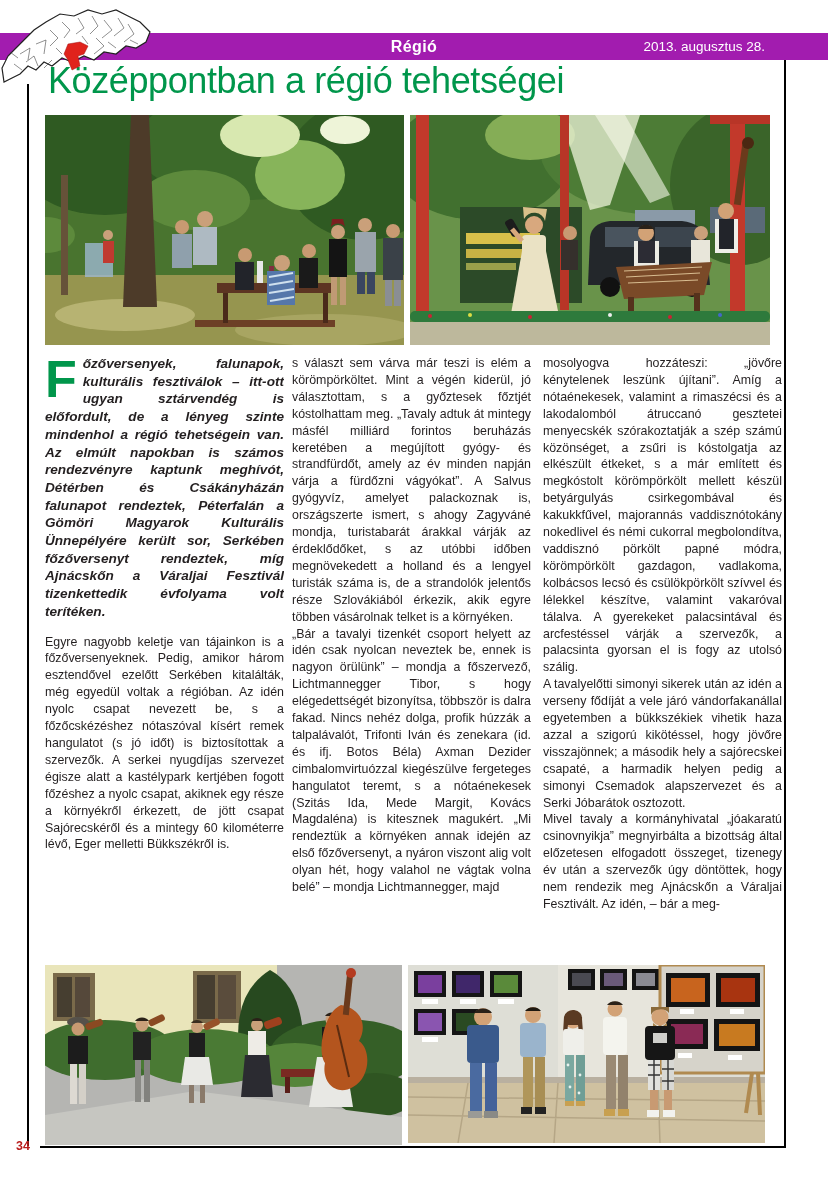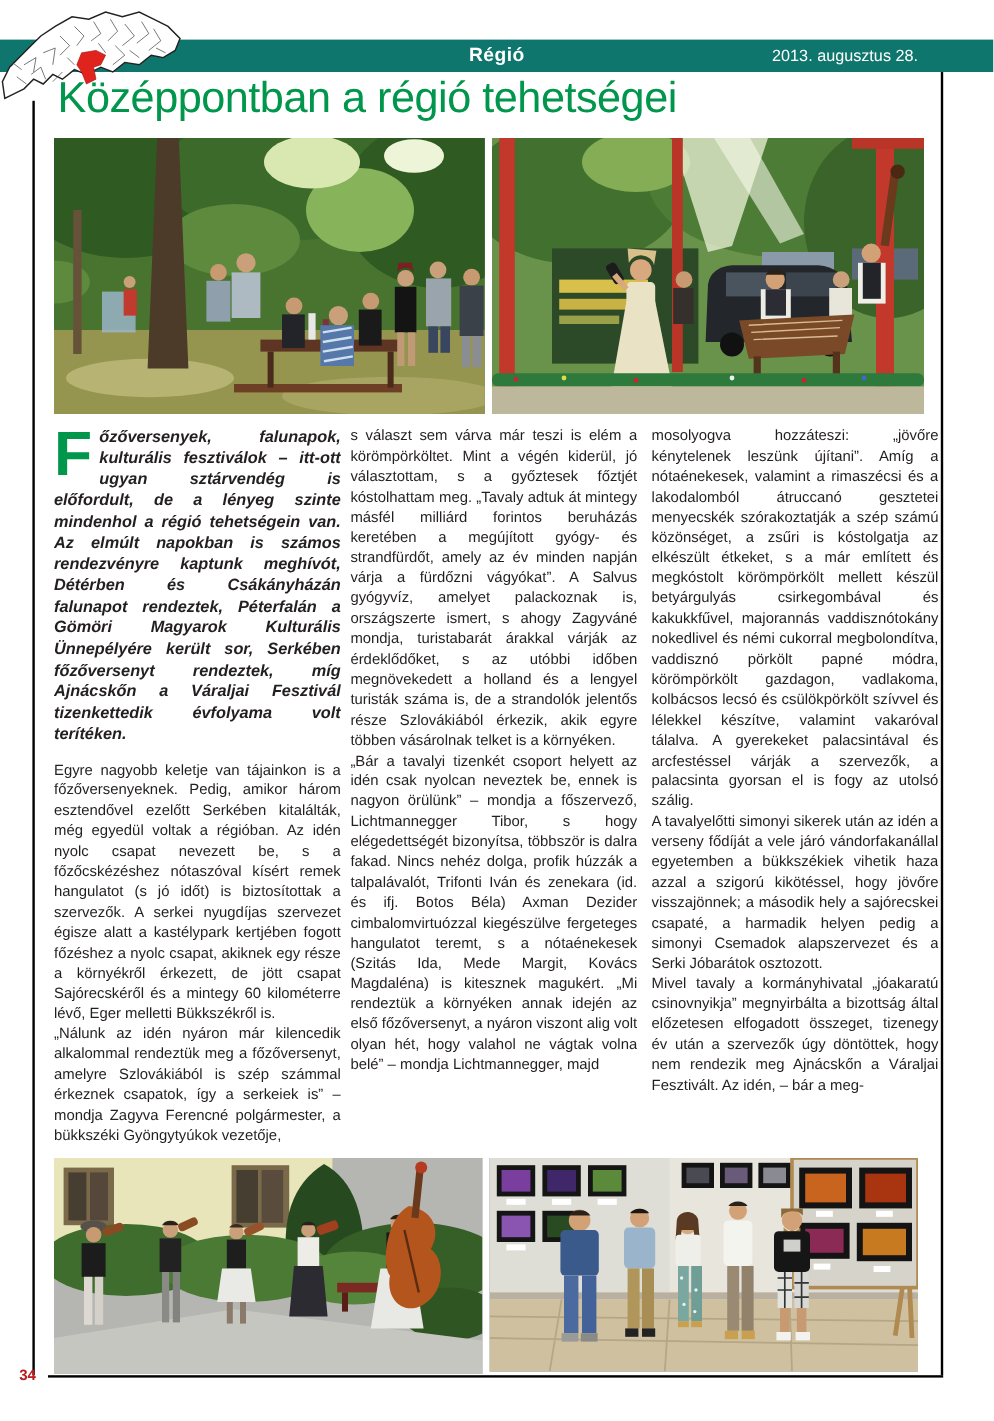--- a/index.html
+++ b/index.html
@@ -1,20 +1,20 @@
 <!DOCTYPE html>
 <html lang="hu"><head>
 <meta charset="utf-8">
 <style>
   html,body { margin:0; padding:0; background:#ffffff; }
   .page { position:relative; width:828px; height:1184px; background:#ffffff;
           font-family:"Liberation Sans", sans-serif; overflow:hidden; }
 
   
-  .green-bar { position:absolute; left:0; top:33px; width:828px; height:27px; background:#0f766e; }
+  .green-bar { position:absolute; left:0; top:33px; width:828px; height:27px; background:#a21caf; }
   .section-title { position:absolute; left:0; right:0; top:0; text-align:center; color:#ffffff;
                    font-weight:bold; font-size:16px; line-height:27px; letter-spacing:.4px; }
   .issue-date { position:absolute; right:63px; top:0; color:#ffffff; font-size:13.5px; line-height:27px;text-align:center; }
   .map { position:absolute; left:0; top:4px; z-index:3; }
 
   .headline { position:absolute; left:48px; top:60px; margin:0; color:#00964b;
               font-size:36px; font-weight:normal; letter-spacing:-0.4px; z-index:2; }
 
   
   .rule-left  { position:absolute; left:27px;  top:84px;  width:2px; height:1062px; background:#000; }
@@ -188,21 +188,20 @@
         <circle cx="200" cy="200" r="2" fill="#eee"></circle>
       <circle cx="260" cy="202" r="2" fill="#c23"></circle>
         <circle cx="310" cy="200" r="2" fill="#46c"></circle>
       <rect x="0" y="207" width="360" height="23" fill="#bdb89c"></rect>
     </svg>
   </div>
 
   <div class="col" id="col1">
     <p class="lead"><span class="dropcap">F</span><span>őzőversenyek, falunapok, kulturális fesztiválok – itt-ott ugyan sztárvendég is előfordult, de a lényeg szinte mindenhol a régió tehetségein van. Az elmúlt napokban is számos rendezvényre kaptunk meghívót, Détérben és Csákányházán falunapot rendeztek, Péterfalán a Gömöri Magyarok Kulturális Ünnepélyére került sor, Serkében főzőversenyt rendeztek, míg Ajnácskőn a Váraljai Fesztivál tizenkettedik évfolyama volt terítéken.</span></p>
     <p>Egyre nagyobb keletje van tájainkon is a főzőversenyeknek. Pedig, amikor három esztendővel ezelőtt Serkében kitalálták, még egyedül voltak a régióban. Az idén nyolc csapat nevezett be, s a főzőcskézéshez nótaszóval kísért remek hangulatot (s jó időt) is biztosítottak a szervezők. A serkei nyugdíjas szervezet égisze alatt a kastélypark kertjében fogott főzéshez a nyolc csapat, akiknek egy része a környékről érkezett, de jött csapat Sajórecskéről és a mintegy 60 kilométerre lévő, Eger melletti Bükkszékről is.</p>
-    <p>„Nálunk az idén nyáron már kilencedik alkalommal rendeztük meg a főzőversenyt, amelyre Szlovákiából is szép számmal érkeznek csapatok, így a serkeiek is” – mondja Zagyva Ferencné polgármester, a bükkszéki Gyöngytyúkok vezetője,</p>
   </div>
   <div class="col" id="col2">
     <p>s választ sem várva már teszi is elém a körömpörköltet. Mint a végén kiderül, jó választottam, s a győztesek főztjét kóstolhattam meg. „Tavaly adtuk át mintegy másfél milliárd forintos beruházás keretében a megújított gyógy- és strandfürdőt, amely az év minden napján várja a fürdőzni vágyókat”. A Salvus gyógyvíz, amelyet palackoznak is, országszerte ismert, s ahogy Zagyváné mondja, turistabarát árakkal várják az érdeklődőket, s az utóbbi időben megnövekedett a holland és a lengyel turisták száma is, de a strandolók jelentős része Szlovákiából érkezik, akik egyre többen vásárolnak telket is a környéken.</p>
     <p>„Bár a tavalyi tizenkét csoport helyett az idén csak nyolcan neveztek be, ennek is nagyon örülünk” – mondja a főszervező, Lichtmannegger Tibor, s hogy elégedettségét bizonyítsa, többször is dalra fakad. Nincs nehéz dolga, profik húzzák a talpalávalót, Trifonti Iván és zenekara (id. és ifj. Botos Béla) Axman Dezider cimbalomvirtuózzal kiegészülve fergeteges hangulatot teremt, s a nótaénekesek (Szitás Ida, Mede Margit, Kovács Magdaléna) is kitesznek magukért. „Mi rendeztük a környéken annak idején az első főzőversenyt, a nyáron viszont alig volt olyan hét, hogy valahol ne vágtak volna belé” – mondja Lichtmannegger, majd</p>
   </div>
   <div class="col" id="col3">
     <p>mosolyogva hozzáteszi: „jövőre kénytelenek leszünk újítani”. Amíg a nótaénekesek, valamint a rimaszécsi és a lakodalomból átruccanó gesztetei menyecskék szórakoztatják a szép számú közönséget, a zsűri is kóstolgatja az elkészült étkeket, s a már említett és megkóstolt körömpörkölt mellett készül betyárgulyás csirkegombával és kakukkfűvel, majorannás vaddisznótokány nokedlivel és némi cukorral megbolondítva, vaddisznó pörkölt papné módra, körömpörkölt gazdagon, vadlakoma, kolbácsos lecsó és csülökpörkölt szívvel és lélekkel készítve, valamint vakaróval tálalva. A gyerekeket palacsintával és arcfestéssel várják a szervezők, a palacsinta gyorsan el is fogy az utolsó szálig.</p>
     <p>A tavalyelőtti simonyi sikerek után az idén a verseny fődíját a vele járó vándorfakanállal egyetemben a bükkszékiek vihetik haza azzal a szigorú kikötéssel, hogy jövőre visszajönnek; a második hely a sajórecskei csapaté, a harmadik helyen pedig a simonyi Csemadok alapszervezet és a Serki Jóbarátok osztozott.</p>
     <p>Mivel tavaly a kormányhivatal „jóakaratú csinovnyikja” megnyirbálta a bizottság által előzetesen elfogadott összeget, tizenegy év után a szervezők úgy döntöttek, hogy nem rendezik meg Ajnácskőn a Váraljai Fesztivált. Az idén, – bár a meg-</p>
   </div>

